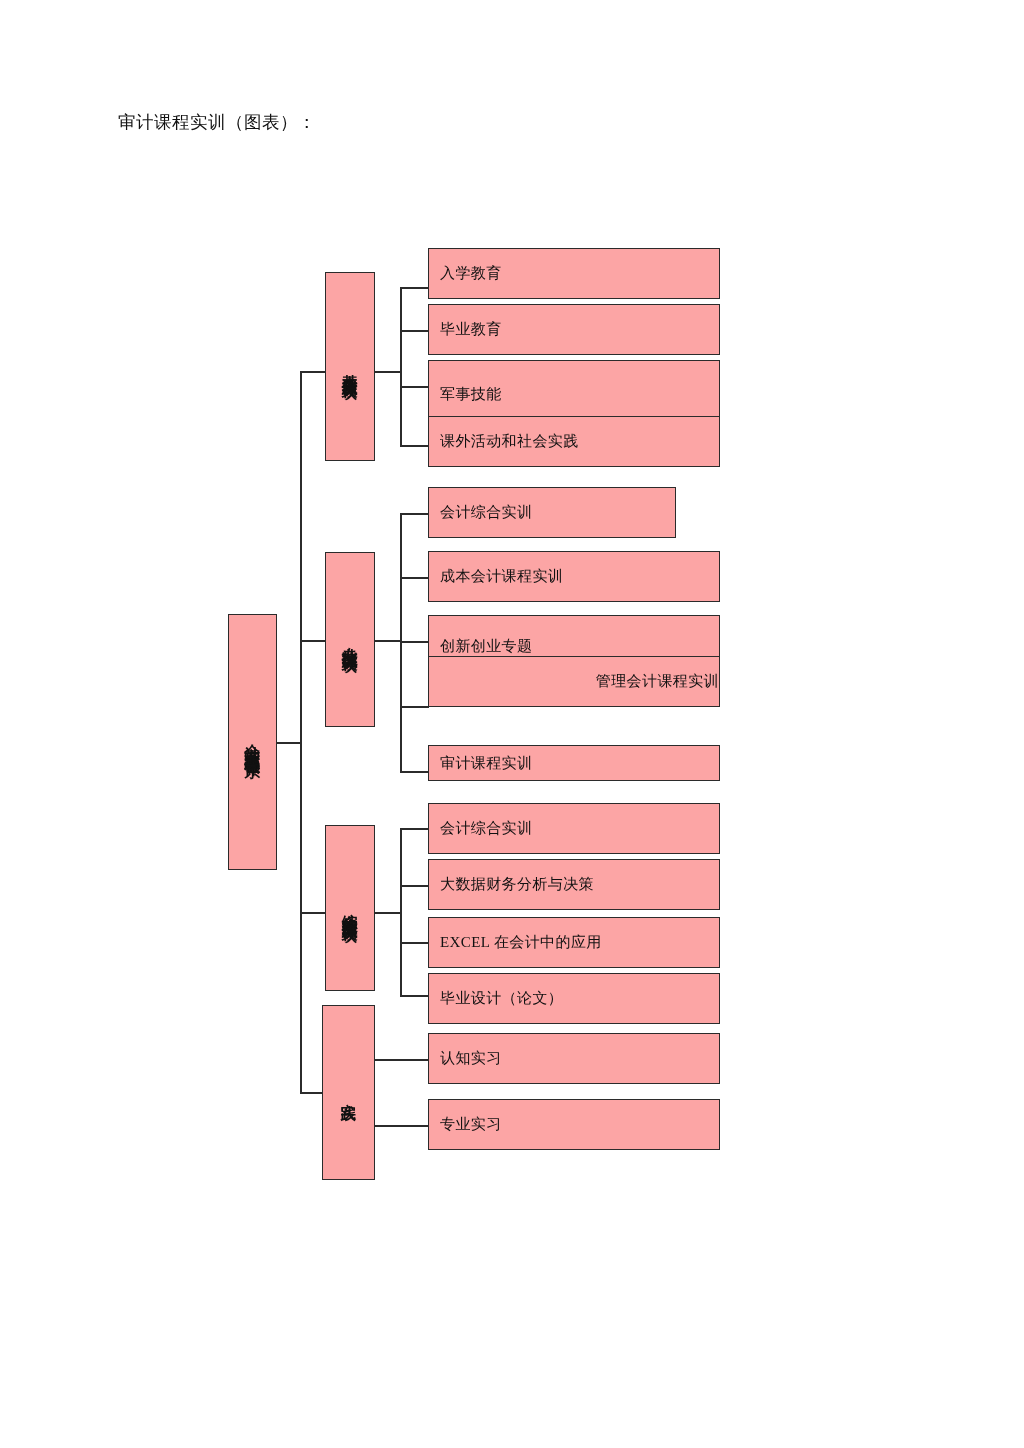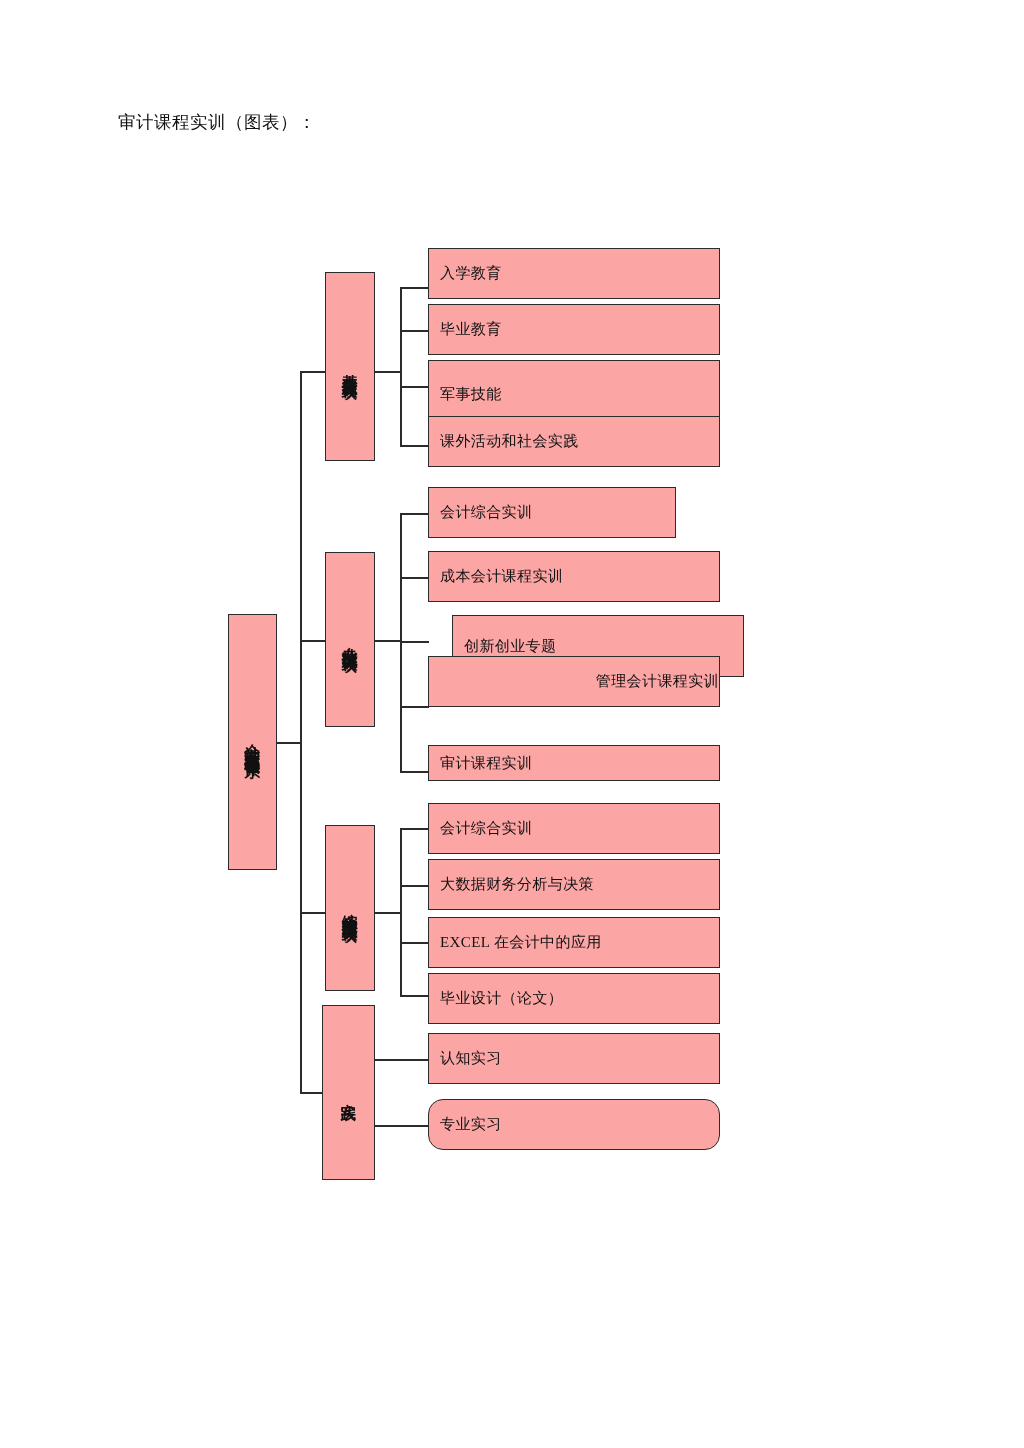--- a/index.html
+++ b/index.html
@@ -155,21 +155,21 @@
   <div class="node leaf" style="left:428px; top:416px; width:292px; height:51px;">
     <span class="leaf-text">课外活动和社会实践</span>
   </div>
 
   <div class="node leaf" style="left:428px; top:487px; width:248px; height:51px;">
     <span class="leaf-text">会计综合实训</span>
   </div>
   <div class="node leaf" style="left:428px; top:551px; width:292px; height:51px;">
     <span class="leaf-text">成本会计课程实训</span>
   </div>
-  <div class="node leaf" style="left:452px; top:615px; width:292px; height:62px;">
+  <div class="node leaf" style="left:428px; top:615px; width:292px; height:62px;">
     <span class="leaf-text">创新创业专题</span>
   </div>
   <div class="node leaf" style="left:428px; top:656px; width:292px; height:51px;justify-content:flex-end;">
     <span class="leaf-text">管理会计课程实训</span>
   </div>
   <div class="node leaf" style="left:428px; top:745px; width:292px; height:36px;">
     <span class="leaf-text">审计课程实训</span>
   </div>
 
   <div class="node leaf" style="left:428px; top:803px; width:292px; height:51px;">
@@ -181,17 +181,17 @@
   <div class="node leaf" style="left:428px; top:917px; width:292px; height:51px;">
     <span class="leaf-text">EXCEL 在会计中的应用</span>
   </div>
   <div class="node leaf" style="left:428px; top:973px; width:292px; height:51px;">
     <span class="leaf-text">毕业设计（论文）</span>
   </div>
 
   <div class="node leaf" style="left:428px; top:1033px; width:292px; height:51px;">
     <span class="leaf-text">认知实习</span>
   </div>
-  <div class="node leaf" style="left:428px; top:1099px; width:292px; height:51px;border-radius:15px;">
+  <div class="node leaf" style="left:428px; top:1099px; width:292px; height:51px;">
     <span class="leaf-text">专业实习</span>
   </div>
 
 </div>
 
 </body></html>

